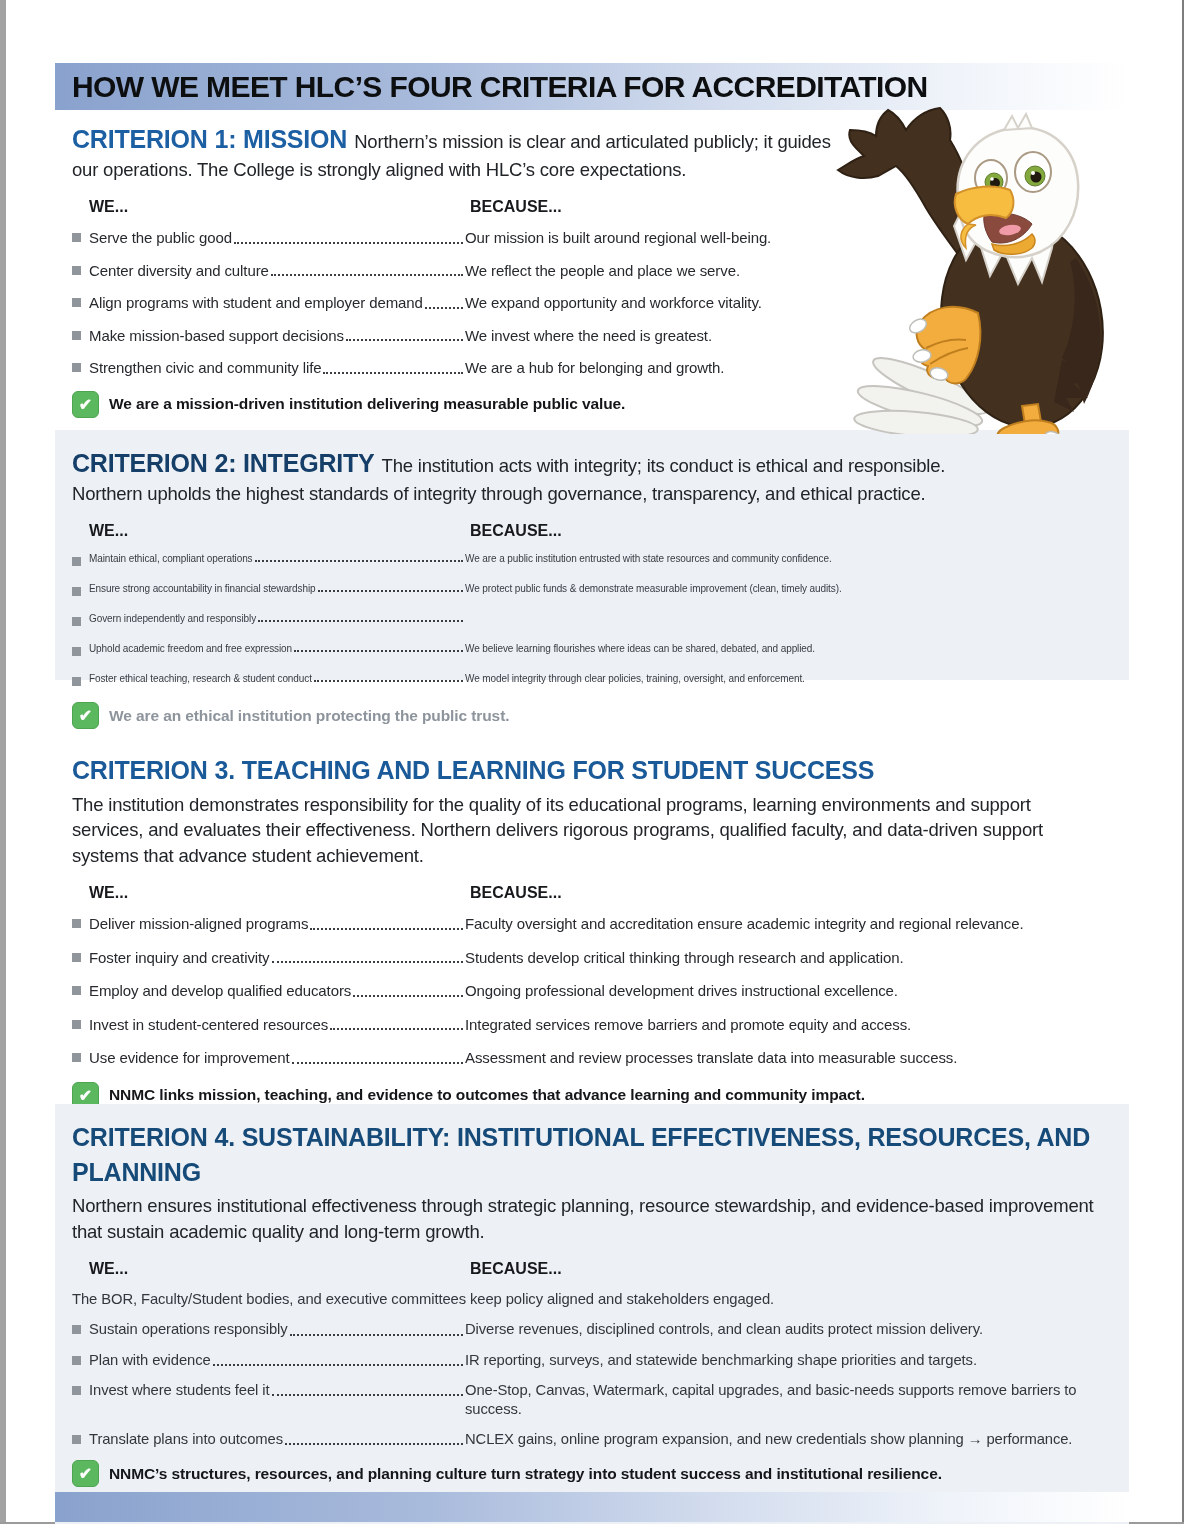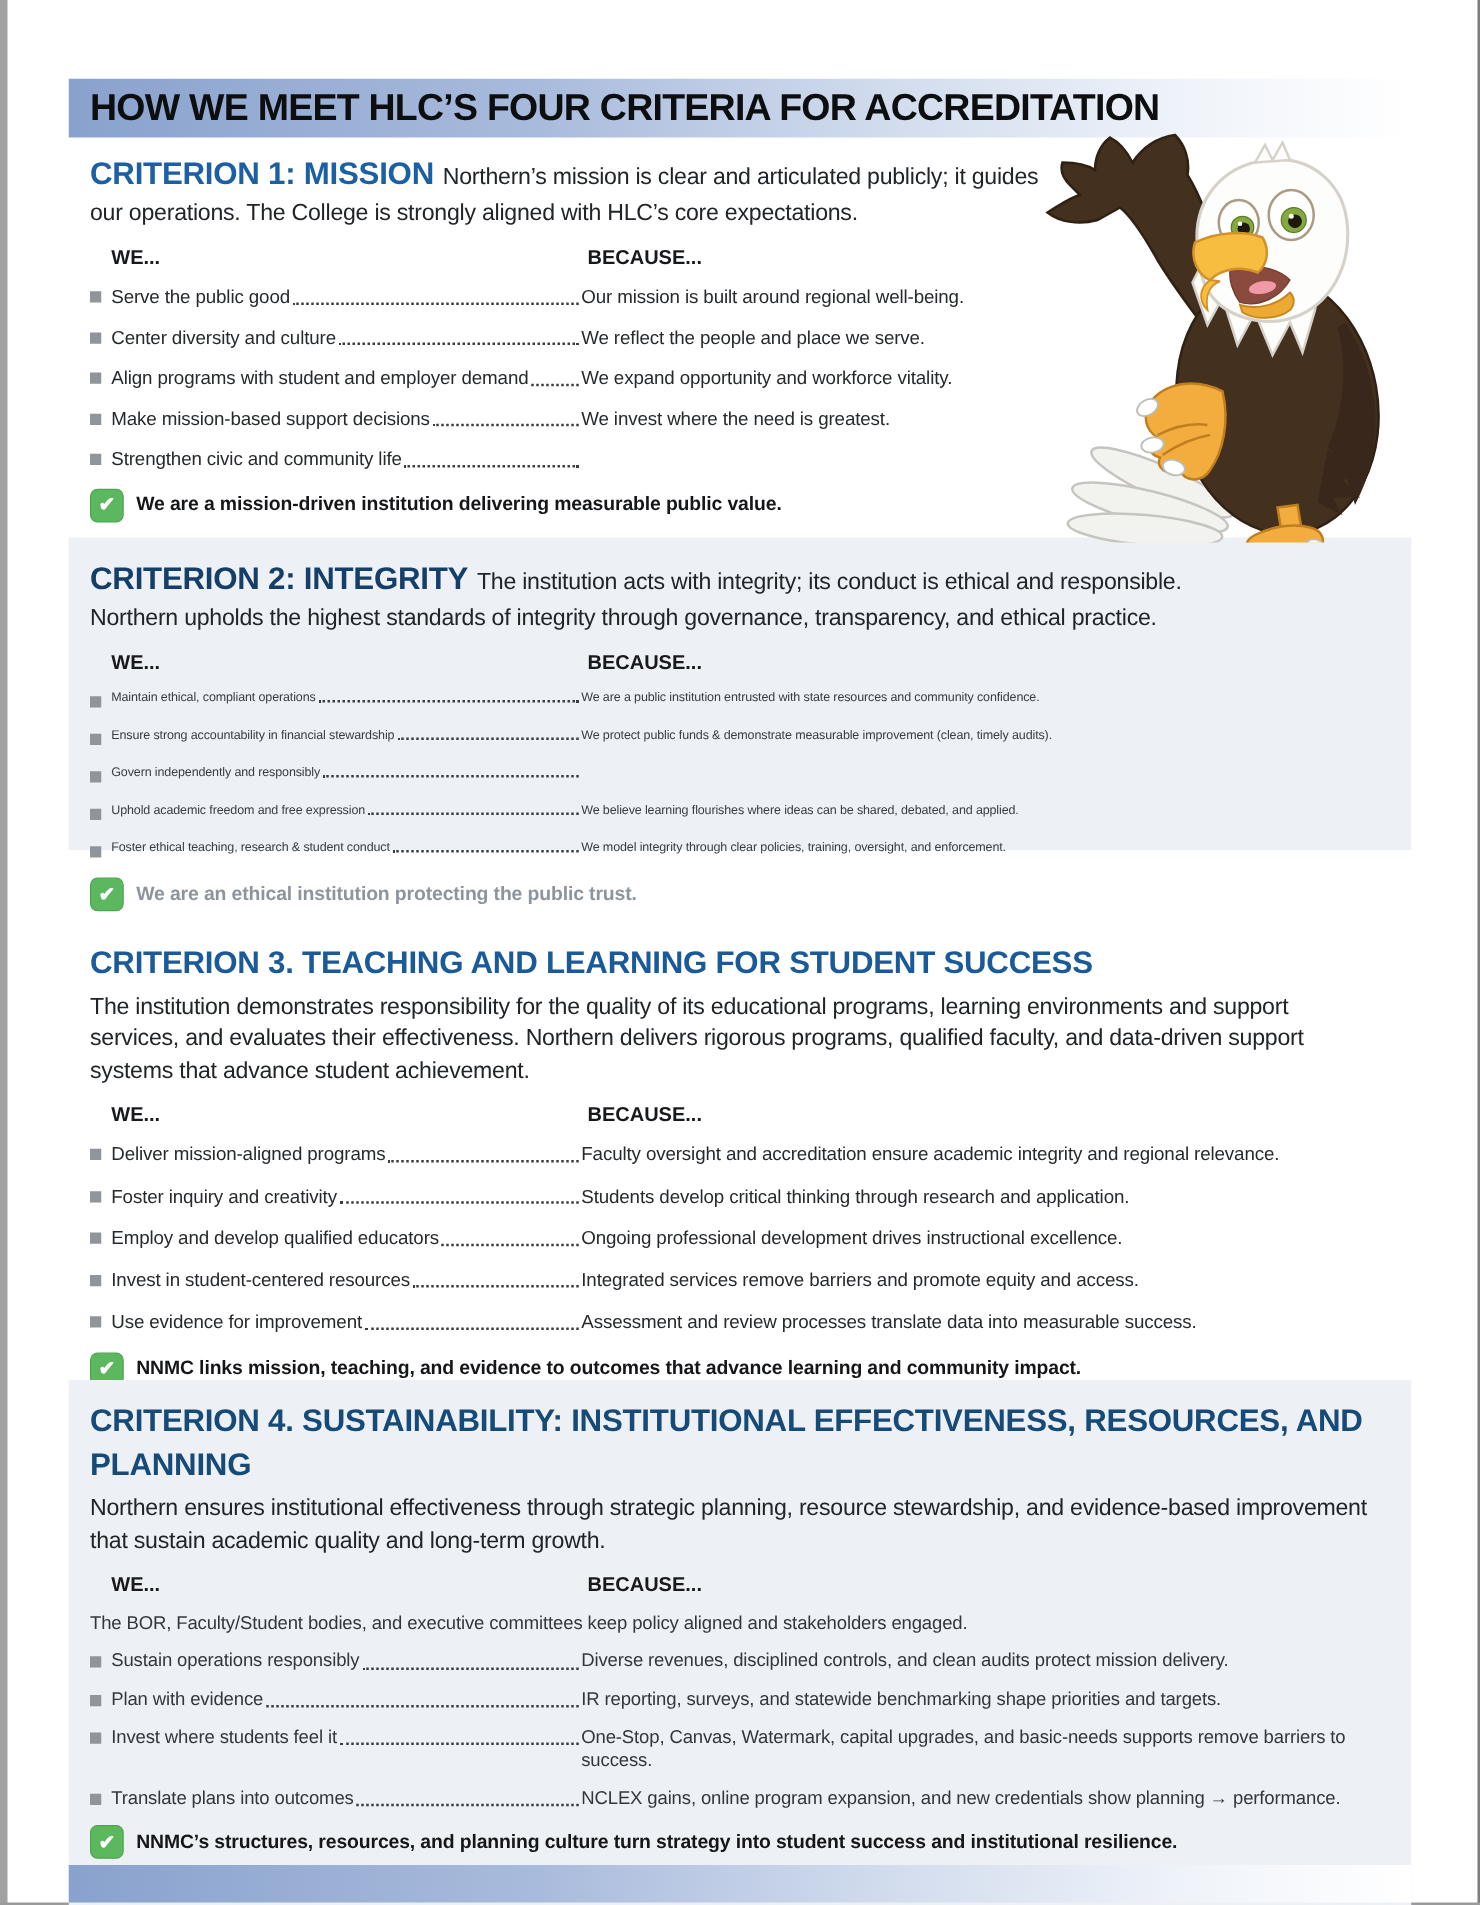--- a/index.html
+++ b/index.html
@@ -173,20 +173,21 @@
           <span class="leader"></span>
         </span>
         <span class="because">We invest where the need is greatest.</span>
       </div>
       <div class="row">
         <span class="we-part">
           <span class="bullet"></span>
           <span class="we-text">Strengthen civic and community life</span>
           <span class="leader"></span>
         </span>
+        <span class="because">We are a hub for belonging and growth.</span>
       </div>
     </div>
   <div class="takeaway">
     <span class="check">✔</span>
     <span>We are a mission-driven institution delivering measurable public value.</span>
   </div>
 </section>
 
 <section class="crit c2 panel">
   <p class="intro">

